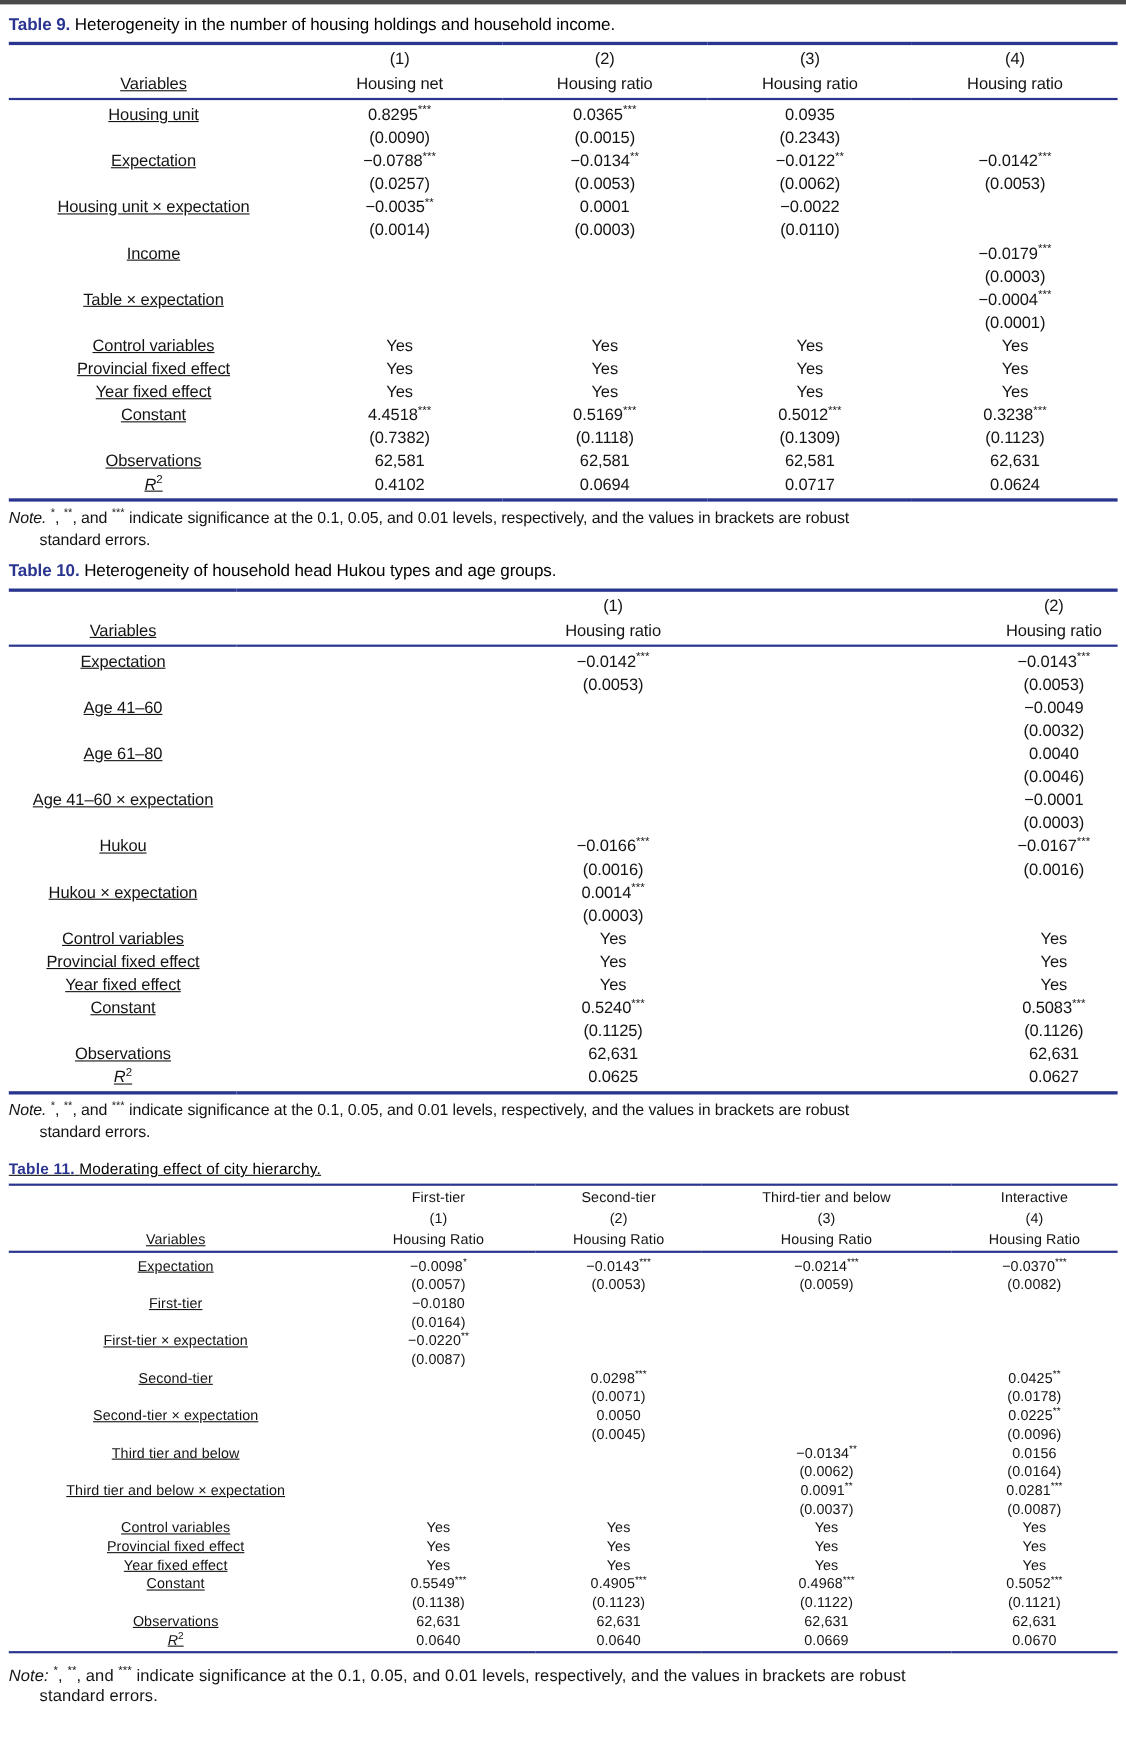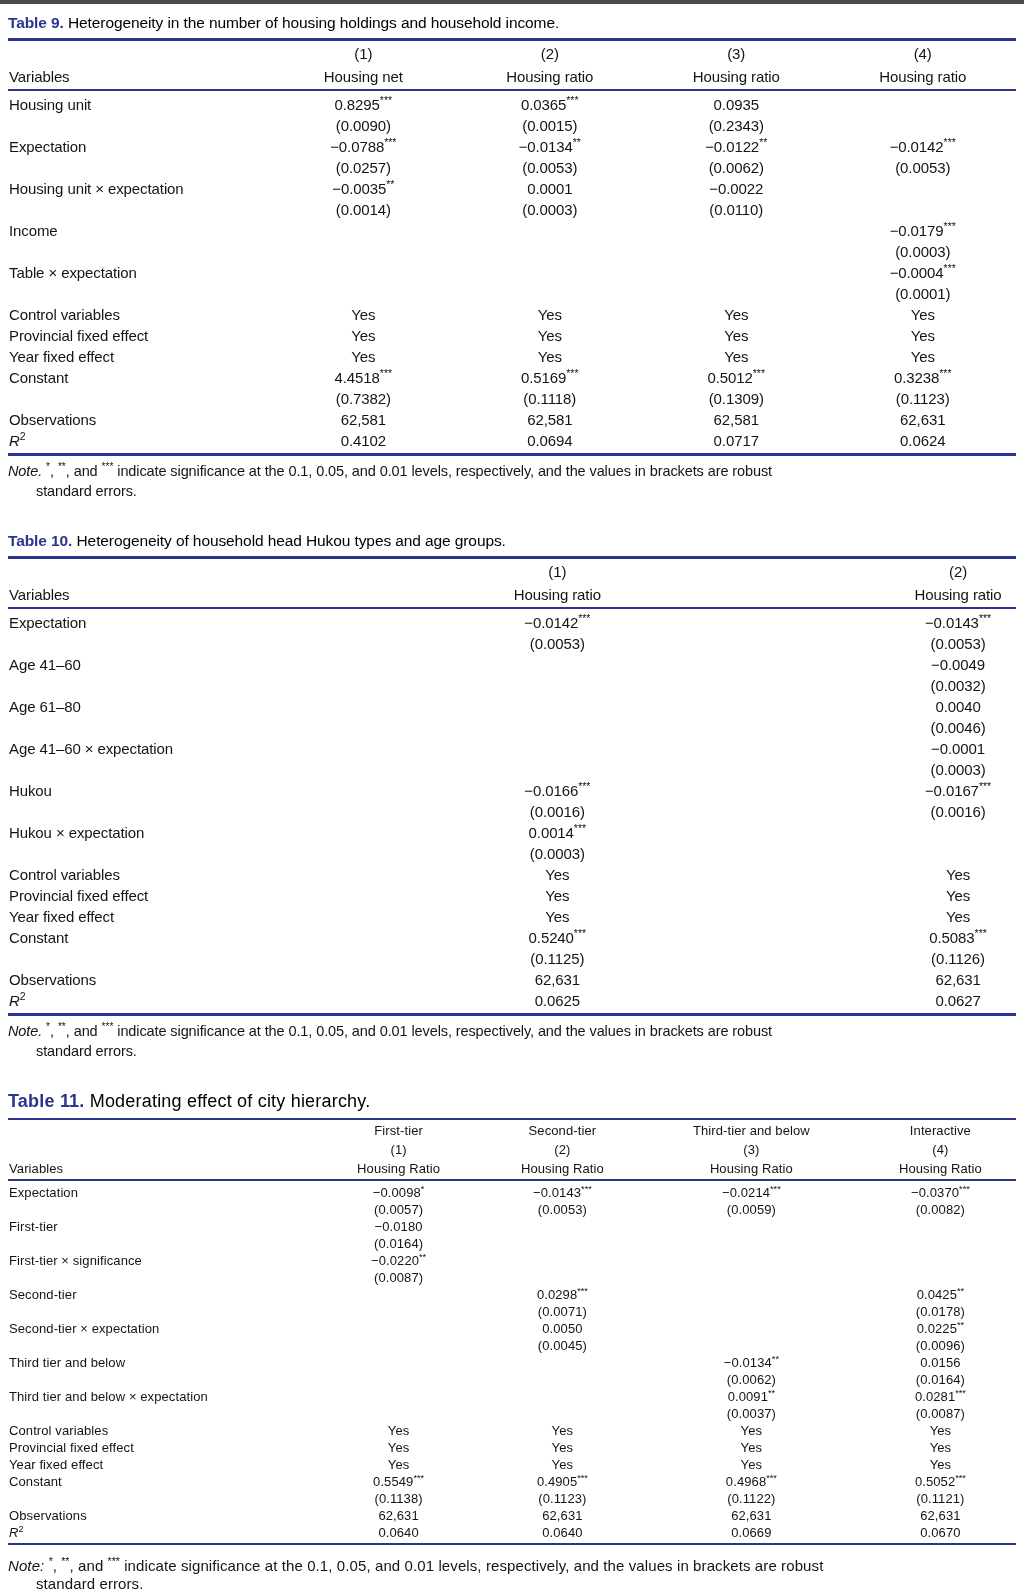--- a/index.html
+++ b/index.html
@@ -10,37 +10,37 @@
     color:var(--ink);
     -webkit-font-smoothing:antialiased;
   }
   .top-strip{height:4px;width:100%;background:#4a4a4a;}
   .page{padding:2px 8px 10px 8px;}
 
   
   .ttitle{margin:8px 0 6px 0;font-size:15.5px;letter-spacing:-0.1px;}
   .ttitle .tl{color:var(--accent);font-weight:bold;}
   .ttitle .tt{color:#000;font-weight:500;text-align:right;}
-  #s1 .ttitle{margin-top:31px;}
-  #s2 .ttitle{margin-top:30px;font-size:18px;letter-spacing:0.2px;}
+  #s1 .ttitle{margin-top:10px;}
+  #s2 .ttitle{margin-top:14px;font-size:14px;letter-spacing:0.2px;text-decoration:underline;}
 
   
   table.datatable{
     width:100%;
     border-collapse:collapse;
     table-layout:fixed;
     border-top:3px solid var(--accent);
     border-bottom:3px solid var(--accent);
   }
   table.datatable thead{border-bottom:2.5px solid var(--accent);}
   #tbl2{border-top:2.5px solid var(--accent);border-bottom:2.5px solid var(--accent);}
   #tbl2 thead{border-bottom:2px solid var(--accent);}
 
   td{vertical-align:top;padding:0;}
-  td.lbl{text-align:left;padding-left:1px;}
+  td.lbl{text-align:center;padding-left:1px;text-decoration:underline;}
   td.val{text-align:center;}
 
   #tbl0 td,#tbl1 td{font-size:15px;line-height:21px;letter-spacing:-0.1px;}
   #tbl2 td{font-size:13px;line-height:17px;letter-spacing:0.1px;}
 
   thead td{padding-top:2px;}
   thead tr:last-child td{padding-bottom:2px;}
   tbody tr:first-child td{padding-top:3px;}
   tbody tr:last-child td{padding-bottom:2px;}
 
@@ -498,21 +498,21 @@
               <div class="v">&nbsp;</div>
             </td>
             <td class="val">
               <div class="v">&nbsp;</div>
             </td>
             <td class="val">
               <div class="v">&nbsp;</div>
             </td>
           </tr>
           <tr>
-            <td class="lbl">First-tier × significance</td>
+            <td class="lbl">First-tier × expectation</td>
             <td class="val">
               <div class="v">−0.0220<sup class="st">**</sup></div>
               <div class="v">(0.0087)</div>
             </td>
             <td class="val">
               <div class="v">&nbsp;</div>
             </td>
             <td class="val">
               <div class="v">&nbsp;</div>
             </td>

